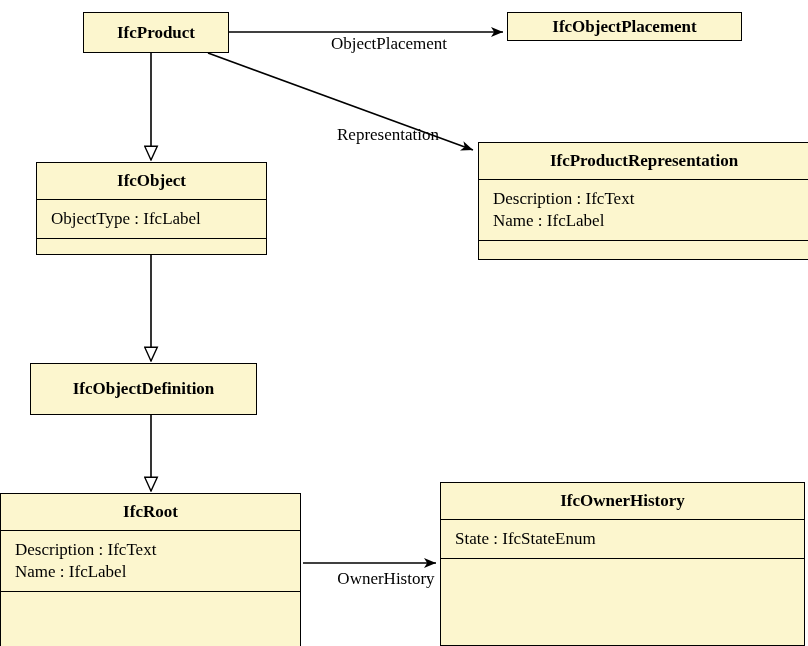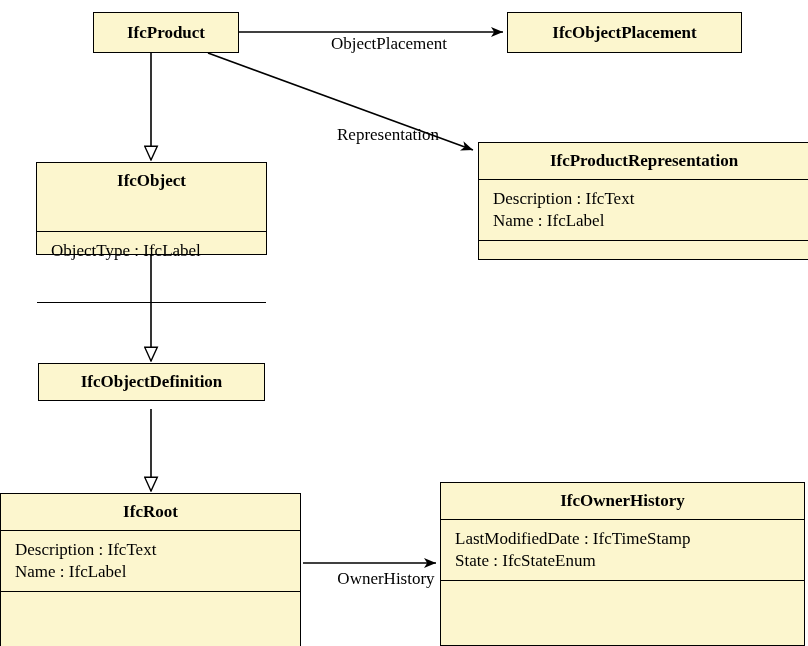--- a/index.html
+++ b/index.html
@@ -64,25 +64,25 @@
   .edge-label {
     position: absolute;
     font-size: 17px;
     line-height: 20px;
     text-align: center;
     white-space: nowrap;
     background: transparent;
     margin-top: 33px;
   }
   
-  #node-ifcproduct            { left: 93px;  top: 12px;  width: 146px; height: 41px; }
-  #node-ifcobjectplacement    { left: 507px; top: 12px;  width: 235px; height: 41px; }
-  #node-ifcobject             { left: 36px;  top: 162px; width: 231px; height: 93px; gap: 32px; }
+  #node-ifcproduct            { left: 83px;  top: 12px;  width: 146px; height: 41px; }
+  #node-ifcobjectplacement    { left: 507px; top: 12px;  width: 235px; height: 29px; }
+  #node-ifcobject             { left: 36px;  top: 162px; width: 231px; height: 93px; }
   #node-ifcproductrepresentation { left: 478px; top: 142px; width: 332px; height: 118px; }
-  #node-ifcobjectdefinition   { left: 38px;  top: 363px; width: 227px; height: 38px; }
+  #node-ifcobjectdefinition   { left: 30px;  top: 363px; width: 227px; height: 52px; }
   #node-ifcroot               { left: 0;   top: 493px; width: 301px; height: 170px; }
   #node-ifcownerhistory       { left: 440px; top: 482px; width: 365px; height: 164px; }
   
   #label-objectplacement { left: 310px; top: 1px;   width: 158px; }
   #label-representation  { left: 316px; top: 92px;  width: 144px; font-family: Liberation Serif, serif; }
   #label-ownerhistory    { left: 320px; top: 536px; width: 132px; }
 </style>
 </head>
 <body>
 
@@ -145,21 +145,20 @@
     <div class="box-attrs">
       <div class="attr-line">Description : IfcText</div>
       <div class="attr-line">Name : IfcLabel</div>
     </div>
     <div class="box-empty"></div>
   </div>
 
   <div class="class-box" id="node-ifcownerhistory">
     <div class="box-title">IfcOwnerHistory</div>
     <div class="box-attrs">
-      <div class="attr-line">LastModifiedDate : IfcTimeStamp</div>
       <div class="attr-line">State : IfcStateEnum</div>
     </div>
     <div class="box-empty"></div>
   </div>
 
   <div class="edge-label" id="label-objectplacement">ObjectPlacement</div>
   <div class="edge-label" id="label-representation">Representation</div>
   <div class="edge-label" id="label-ownerhistory">OwnerHistory</div>
 
 </div>

